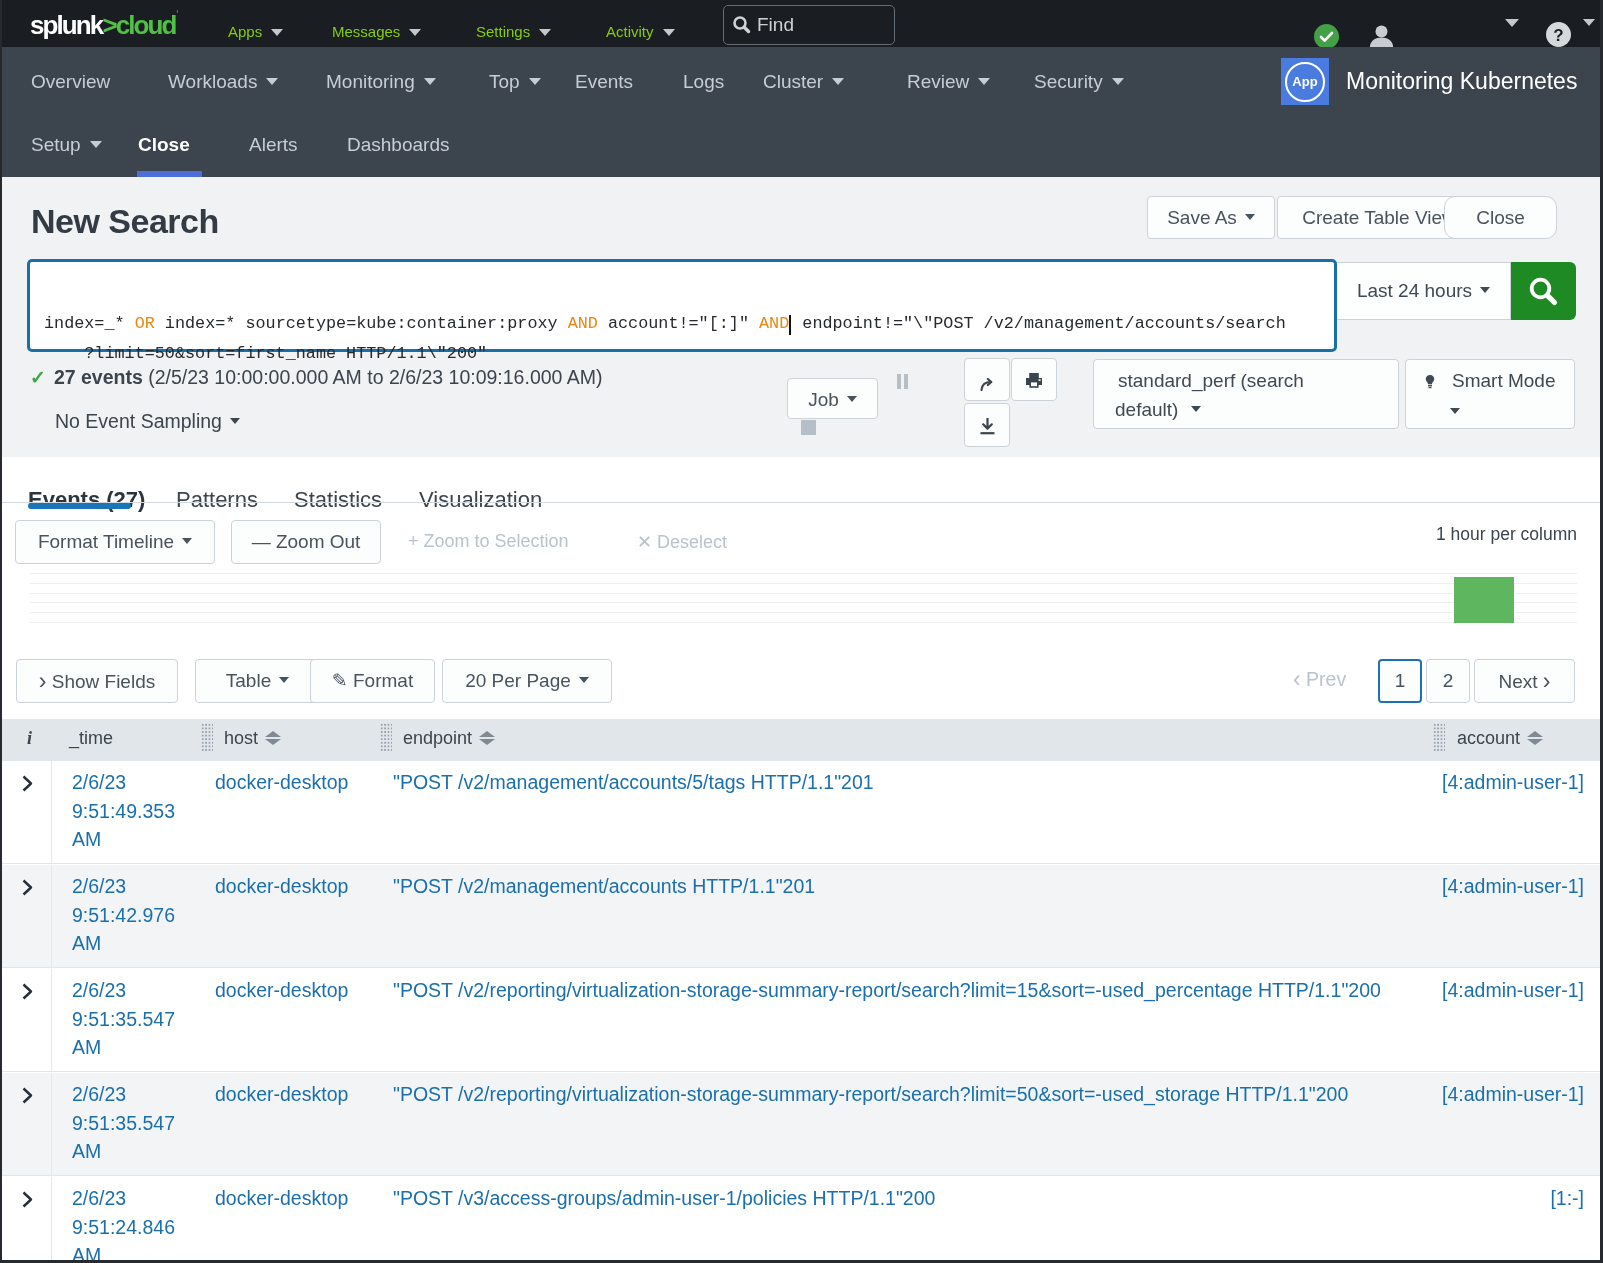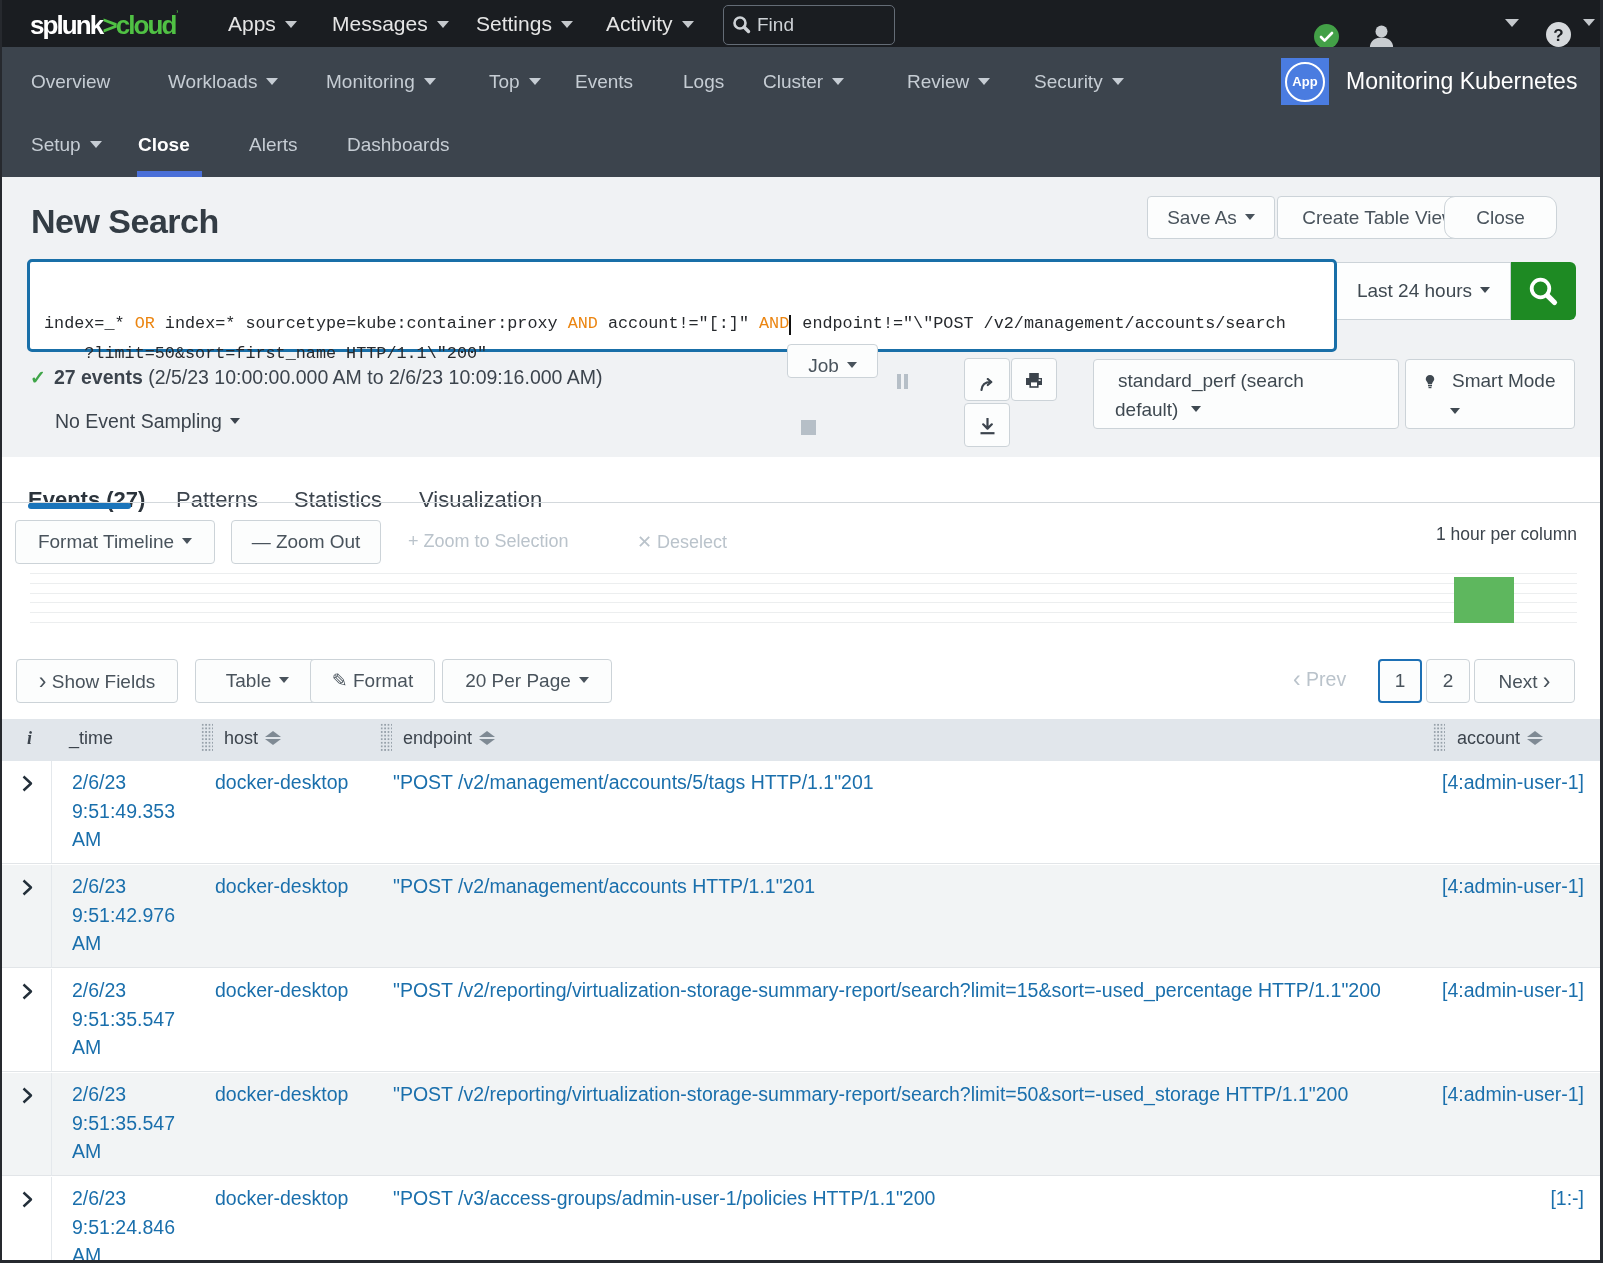--- a/index.html
+++ b/index.html
@@ -4,21 +4,21 @@
 <style>
 * { margin:0; padding:0; box-sizing:border-box; }
 html,body { width:1603px; height:1263px; overflow:hidden; }
 body { font-family:"Liberation Sans", sans-serif; position:relative; background:#f0f2f4; }
 .frame { position:absolute; left:0; top:0; width:1603px; height:1263px; border-left:2px solid #26292e; border-right:3px solid #26292e; border-bottom:3px solid #26292e; z-index:50; pointer-events:none; }
 
 
 .topnav { position:absolute; left:0; top:0; width:1603px; height:47px; background:#1a1d21; }
 .logo { position:absolute; left:30px; top:9px; font-size:26px; font-weight:700; letter-spacing:-1.9px; color:#fff; }
 .logo .grn { color:#50c144; }
-.tmenu { position:absolute; top:0; height:47px; line-height:47px; font-size:21px; color:#e5e5e5; }
+.tmenu { position:absolute; top:8px; height:47px; line-height:47px; font-size:15px; color:#84cc16; }
 .caret { display:inline-block; width:0; height:0; border-left:6px solid transparent; border-right:6px solid transparent; border-top:7px solid #c4c8cc; vertical-align:middle; margin-left:9px; margin-top:-2px; }
 .findbox { position:absolute; left:723px; top:5px; width:172px; height:40px; border:1px solid #646c76; border-radius:5px; color:#ced2d6; font-size:19px; line-height:38px; }
 .rt-ic { position:absolute; top:0; height:47px; }
 
 
 .appnav { position:absolute; left:0; top:47px; width:1603px; height:130px; background:#3c444d; }
 .amenu { position:absolute; height:24px; line-height:24px; font-size:19px; color:#c6cdd4; white-space:nowrap; }
 .amenu .caret { border-top-color:#c6cdd4; border-left-width:6px; border-right-width:6px; border-top-width:7px; }
 .row1 { top:23px; }
 .row2 { top:86px; }
@@ -39,21 +39,21 @@
 .sbar .kw { color:#eb8511; }
 .cursorbar { display:inline-block; width:2px; height:20px; background:#111; vertical-align:middle; margin:0 1px -3px 0; }
 .timepick { position:absolute; left:1337px; top:262px; width:174px; height:58px; background:#fdfefe; border:1px solid #ccd3d8; border-left:none; color:#3f4951; font-size:19px; text-align:center; line-height:56px; }
 .gobtn { position:absolute; left:1511px; top:262px; width:65px; height:58px; background:#1e8a23; border-radius:0 6px 6px 0; }
 
 
 .evline { position:absolute; left:30px; top:366px; font-size:19.5px; color:#3c444d; }
 .evline b { font-weight:700; }
 .chk { color:#3fa548; font-weight:700; margin-right:8px; font-size:19px; }
 .sampling { position:absolute; left:55px; top:410px; font-size:19.5px; color:#3c444d; }
-.jobbtn { left:787px; top:344px; width:91px; height:34px; line-height:41px; }
+.jobbtn { left:787px; top:378px; width:91px; height:41px; line-height:41px; }
 .iconbtn { position:absolute; background:#fcfdfd; border:1px solid #ccd3d8; border-radius:4px; width:46px; height:43px; }
 .pauseic { position:absolute; left:897px; top:374px; width:11px; height:15px; border-left:4px solid #b6bfc7; border-right:4px solid #b6bfc7; }
 .stopic { position:absolute; left:801px; top:420px; width:15px; height:15px; background:#b6bfc7; }
 .perfbox { position:absolute; left:1093px; top:359px; width:306px; height:70px; background:#fcfdfd; border:1px solid #ccd3d8; border-radius:4px; color:#3f4951; font-size:19px; line-height:29px; padding:6px 0 0 21px; }
 .smartbox { position:absolute; left:1405px; top:359px; width:170px; height:70px; background:#fcfdfd; border:1px solid #ccd3d8; border-radius:4px; color:#3f4951; font-size:19px; text-align:center; padding-top:6px; line-height:29px; }
 
 
 .whitebg { position:absolute; left:0; top:457px; width:1603px; height:806px; background:#fff; }
 .tab { position:absolute; top:471px; font-size:22px; color:#3c444d;margin-top:16px; }
 .tabline { position:absolute; left:28px; top:503px; width:103px; height:6px; background:#1a74ba; border-radius:3px; }

